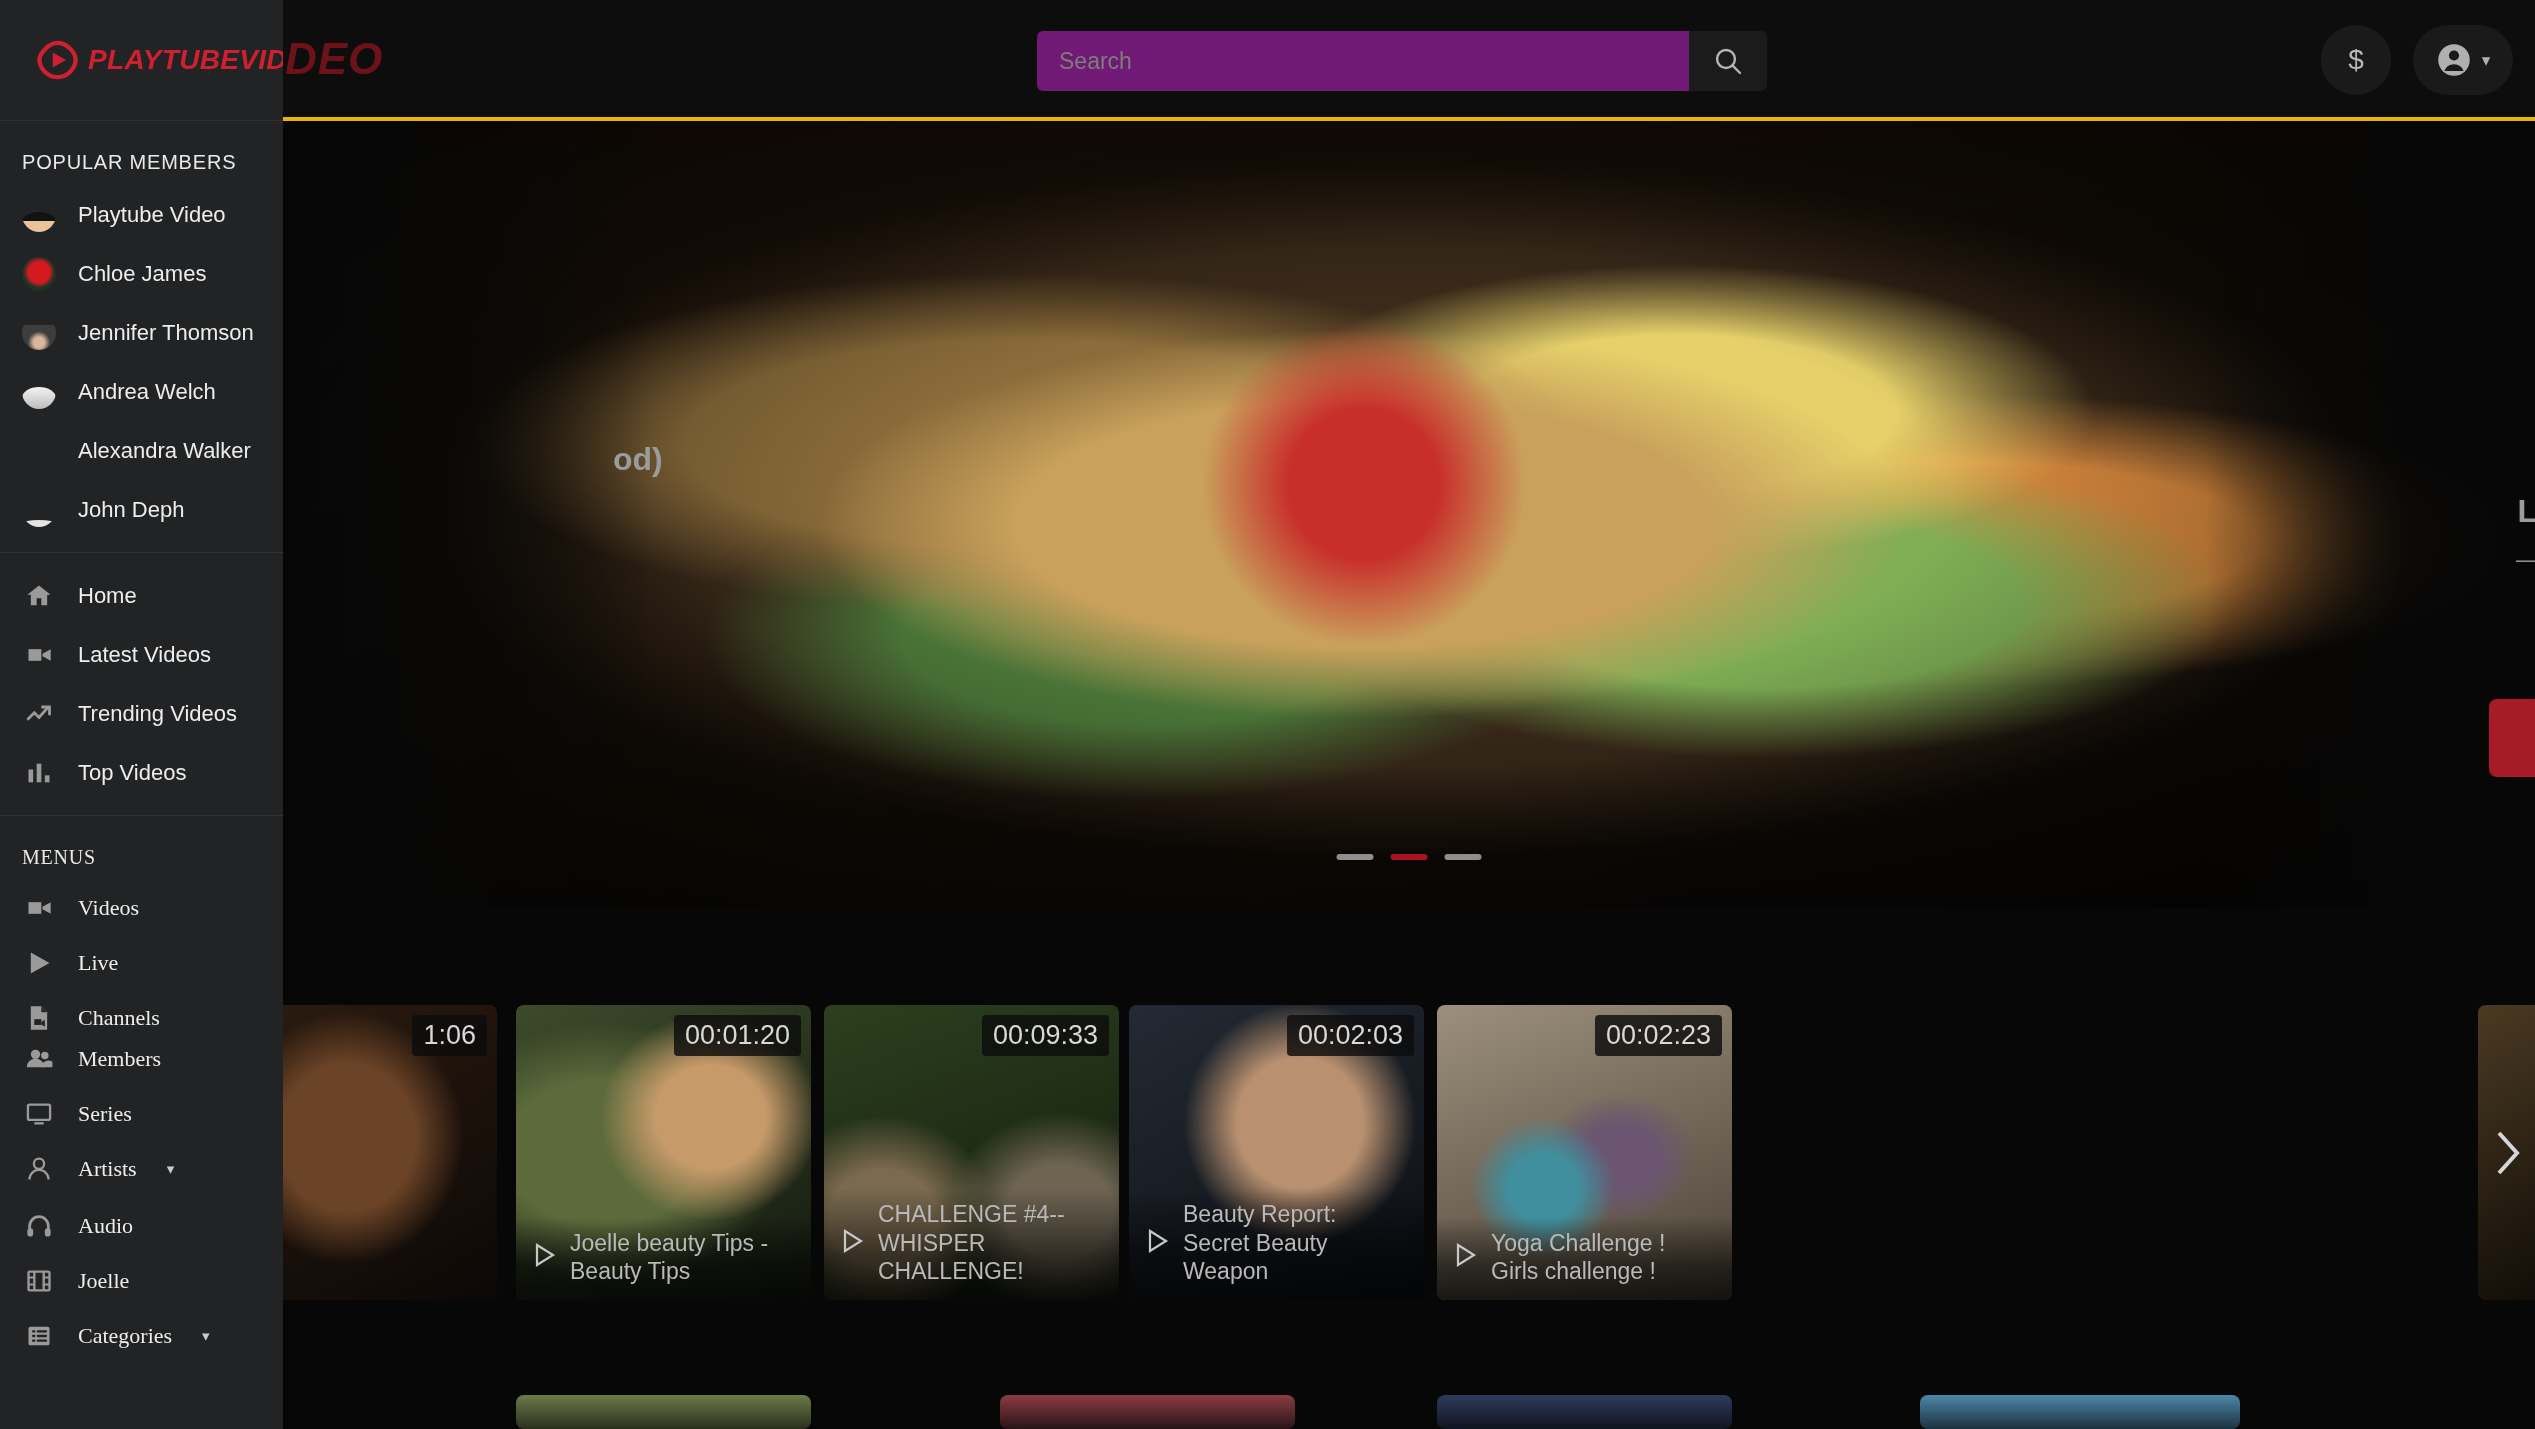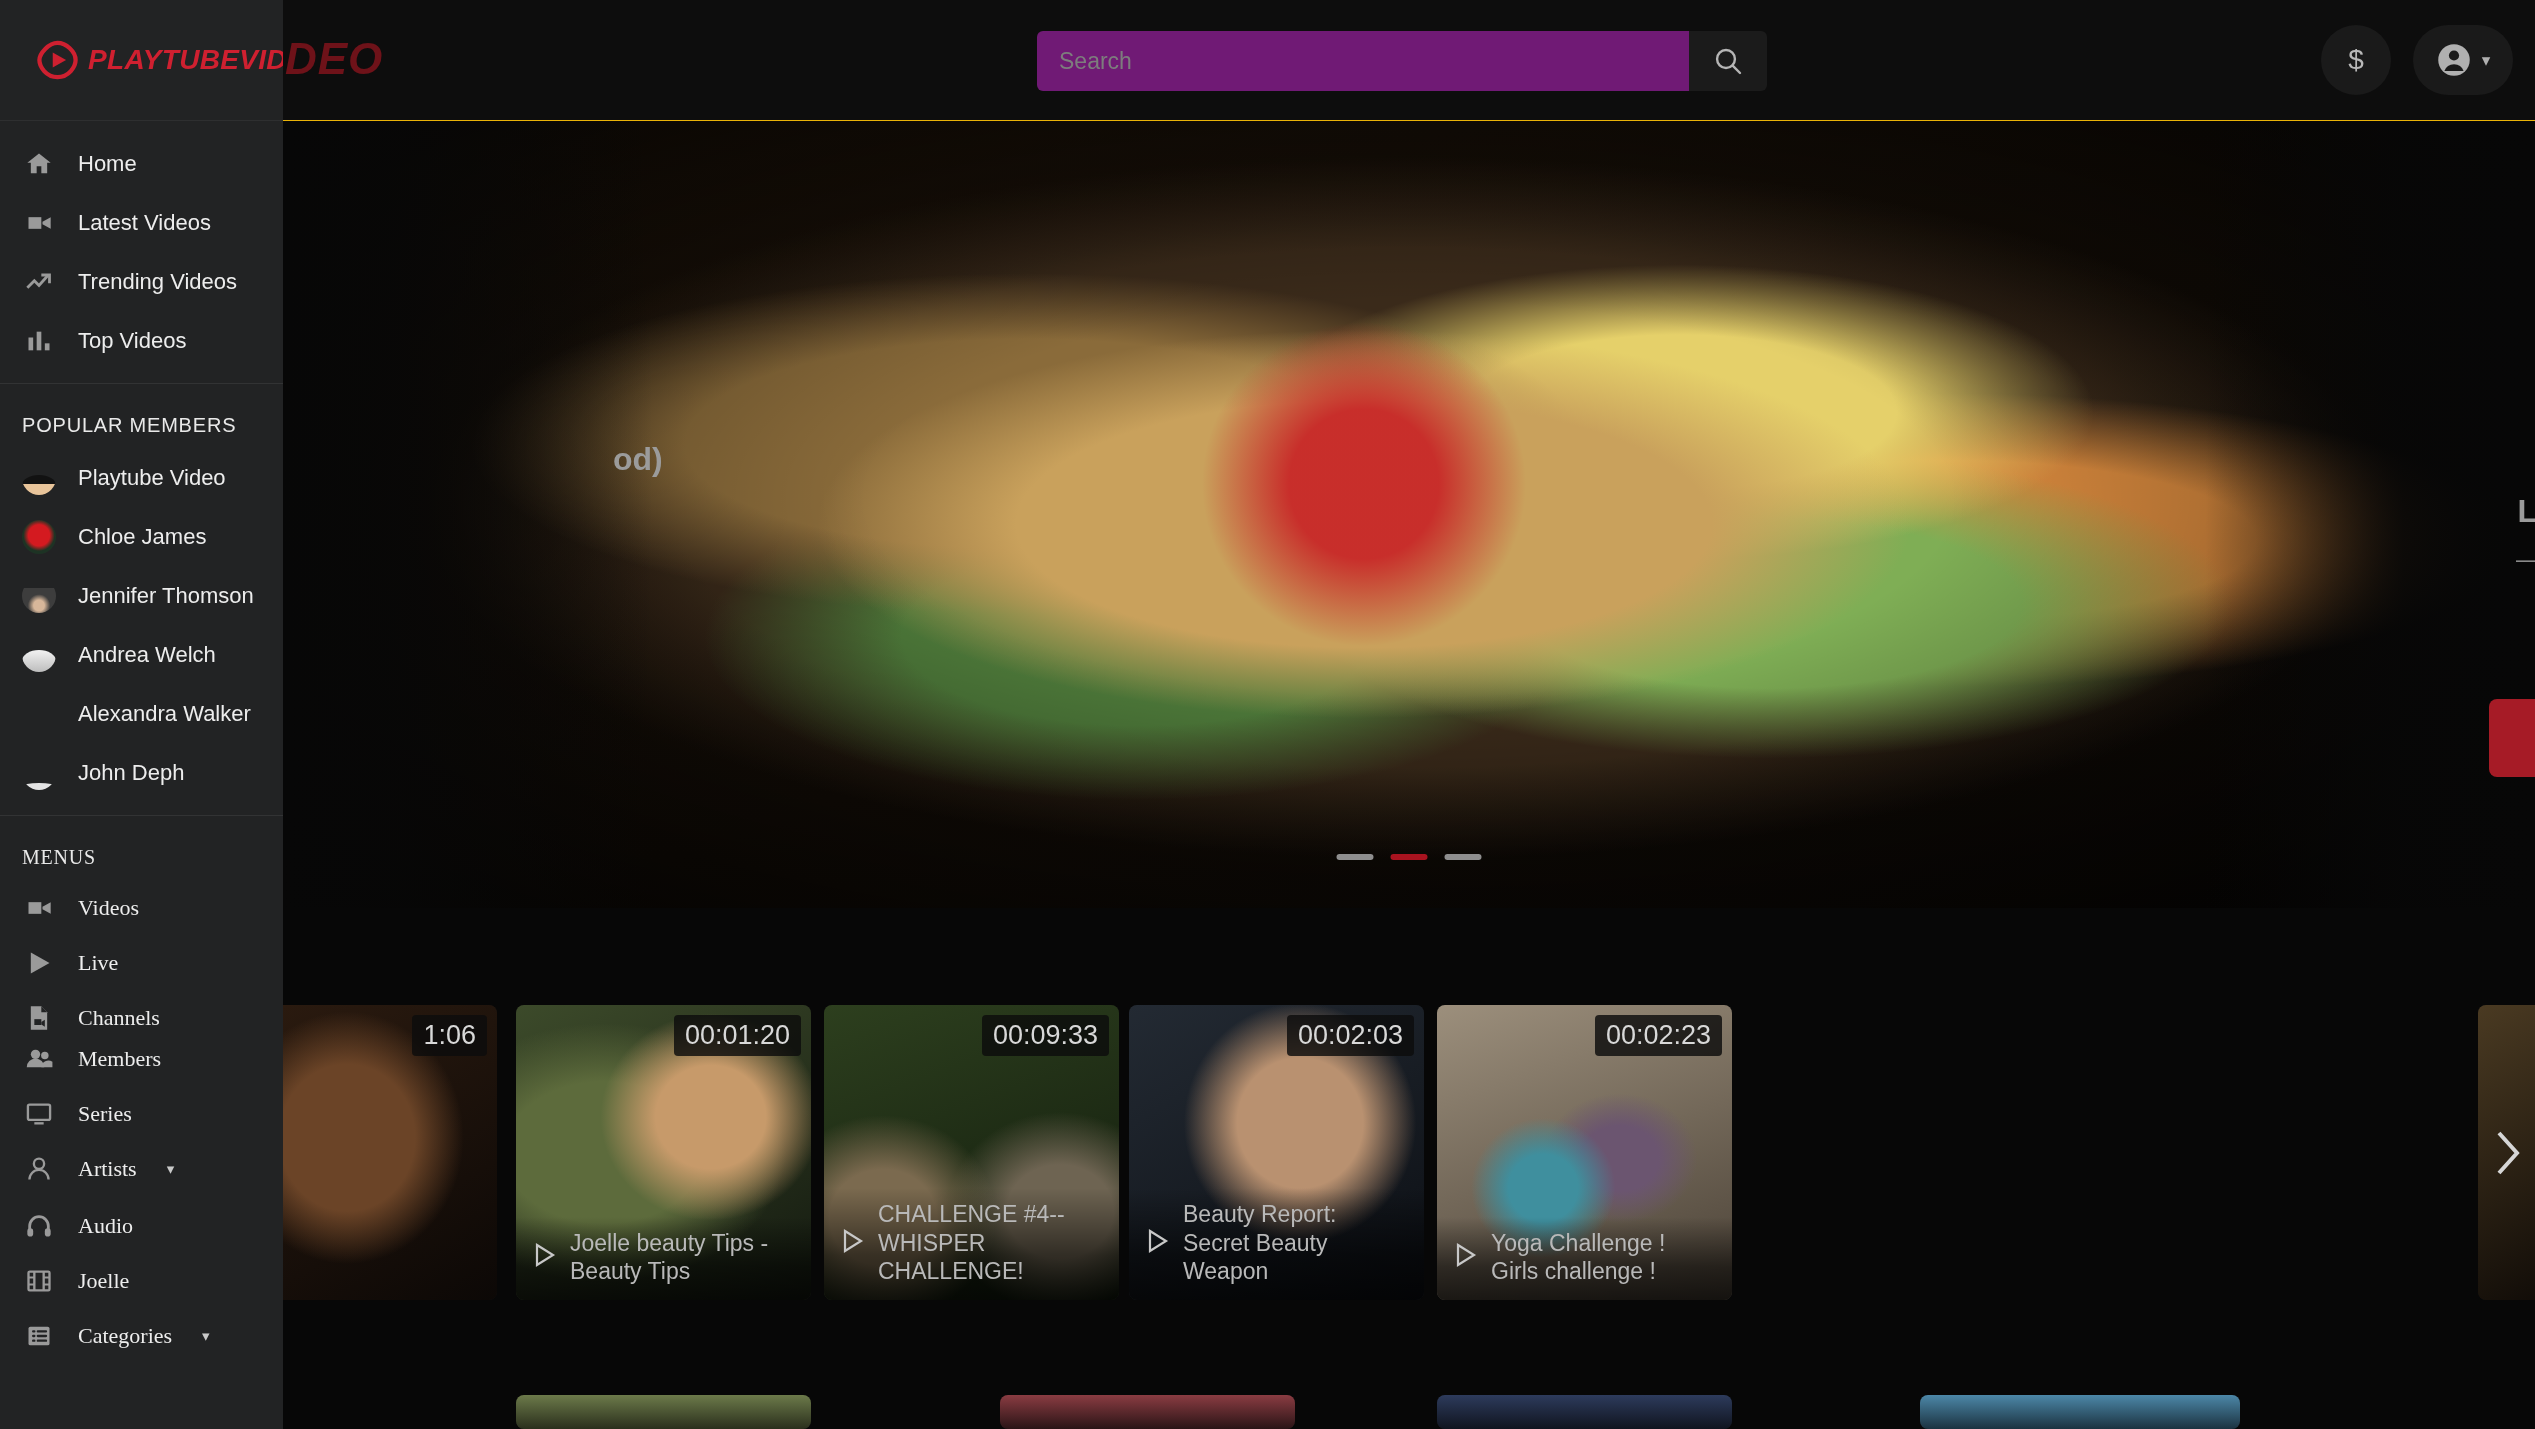--- a/index.html
+++ b/index.html
@@ -8,21 +8,21 @@
     background: #000; overflow: hidden;
     font-family: "Liberation Sans", sans-serif;
   }
   #root { position: relative; width: 2535px; height: 1429px; background:#070707; }
 
   
   .page { position:absolute; inset:0; }
 
   .topbar {
     position:absolute; left:0; top:0; width:2535px; height:121px;
-    background:#0d0d0d; border-bottom:1px solid #eab308;
+    background:#0d0d0d; border-bottom:4px solid #eab308;
     display:flex; align-items:center;
   }
   .bg-logo {
     position:absolute; left:285px; top:34px;
     font-size:44px; font-weight:bold; letter-spacing:1px;
     color:#6e1219; font-style:italic;
   }
   .search-wrap {
     position:absolute; left:1037px; top:31px;
     width:730px; height:60px; display:flex;
@@ -306,59 +306,20 @@
       </div>
       <div class="logo">
         <svg class="logo-mark" viewBox="0 0 44 42">
           <path d="M22 3c9 0 19 9 19 18 0 7-7 18-19 18S3 28 3 21 13 3 22 3z" fill="none" stroke="#cf2030" stroke-width="4.5"></path>
           <path d="M17 13 L31 21 L17 29 Z" fill="#cf2030"></path>
         </svg>
         <span class="logo-text">PLAYTUBEVIDEO</span>
       </div>
     </div>
 
-    <div class="sb-sec" style="padding-top:22px;">
-      <div class="sb-item">
-        <span class="sb-ico">
-          <svg width="28" height="28" viewBox="0 0 24 24">
-              <path d="M12 3 L22 11 h-3 v9 h-5 v-6 h-4 v6 H5 v-9 H2 Z" fill="#9a9a9a"></path>
-            </svg>
-        </span>
-        <span>Home</span>
-      </div>
-      <div class="sb-item" style="margin-top:18px;">
-        <span class="sb-ico">
-          <svg width="28" height="28" viewBox="0 0 24 24">
-              <path d="M3 7h11v10H3z" fill="#9a9a9a"></path>
-              <path d="M15 11 L22 7 v10 l-7-4z" fill="#9a9a9a"></path>
-            </svg>
-        </span>
-        <span>Latest Videos</span>
-      </div>
-      <div class="sb-item" style="margin-top:18px;">
-        <span class="sb-ico">
-          <svg width="28" height="28" viewBox="0 0 24 24">
-              <path d="M2 17 L8 11 L12 15 L20 6" fill="none" stroke="#9a9a9a" stroke-width="2.4"></path>
-              <path d="M14 6h7v7" fill="none" stroke="#9a9a9a" stroke-width="2.4"></path>
-            </svg>
-        </span>
-        <span>Trending Videos</span>
-      </div>
-      <div class="sb-item" style="margin-top:18px;">
-        <span class="sb-ico">
-          <svg width="28" height="28" viewBox="0 0 24 24">
-              <rect x="3" y="9" width="4" height="11" fill="#9a9a9a"></rect>
-              <rect x="10" y="4" width="4" height="16" fill="#9a9a9a"></rect>
-              <rect x="17" y="14" width="4" height="6" fill="#9a9a9a"></rect>
-            </svg>
-        </span>
-        <span>Top Videos</span>
-      </div>
-    </div>
-
     <div class="sb-sec">
       <div class="sb-label">POPULAR MEMBERS</div>
 
       <div class="sb-item" style="margin-top:6px;">
         <span class="av">
             <i style="height:20px;background:#121212;border-radius:50% 50% 0 0;"></i>
             <i style="height:11px;background:#e8c49a;"></i>
           </span>
         <span>Playtube Video</span>
       </div>
@@ -385,20 +346,59 @@
         <span>Alexandra Walker</span>
       </div>
       <div class="sb-item" style="margin-top:18px;">
         <span class="av">
             <i style="height:7px;background:#e4e4e4;border-radius:50% 50% 0 0;"></i>
           </span>
         <span>John Deph</span>
       </div>
     </div>
 
+    <div class="sb-sec" style="padding-top:22px;">
+      <div class="sb-item">
+        <span class="sb-ico">
+          <svg width="28" height="28" viewBox="0 0 24 24">
+              <path d="M12 3 L22 11 h-3 v9 h-5 v-6 h-4 v6 H5 v-9 H2 Z" fill="#9a9a9a"></path>
+            </svg>
+        </span>
+        <span>Home</span>
+      </div>
+      <div class="sb-item" style="margin-top:18px;">
+        <span class="sb-ico">
+          <svg width="28" height="28" viewBox="0 0 24 24">
+              <path d="M3 7h11v10H3z" fill="#9a9a9a"></path>
+              <path d="M15 11 L22 7 v10 l-7-4z" fill="#9a9a9a"></path>
+            </svg>
+        </span>
+        <span>Latest Videos</span>
+      </div>
+      <div class="sb-item" style="margin-top:18px;">
+        <span class="sb-ico">
+          <svg width="28" height="28" viewBox="0 0 24 24">
+              <path d="M2 17 L8 11 L12 15 L20 6" fill="none" stroke="#9a9a9a" stroke-width="2.4"></path>
+              <path d="M14 6h7v7" fill="none" stroke="#9a9a9a" stroke-width="2.4"></path>
+            </svg>
+        </span>
+        <span>Trending Videos</span>
+      </div>
+      <div class="sb-item" style="margin-top:18px;">
+        <span class="sb-ico">
+          <svg width="28" height="28" viewBox="0 0 24 24">
+              <rect x="3" y="9" width="4" height="11" fill="#9a9a9a"></rect>
+              <rect x="10" y="4" width="4" height="16" fill="#9a9a9a"></rect>
+              <rect x="17" y="14" width="4" height="6" fill="#9a9a9a"></rect>
+            </svg>
+        </span>
+        <span>Top Videos</span>
+      </div>
+    </div>
+
     <div class="sb-sec last">
       <div class="sb-label">MENUS</div>
 
       <div class="sb-item" style="margin-top:4px;">
         <span class="sb-ico">
           <svg width="28" height="28" viewBox="0 0 24 24">
               <path d="M3 7h11v10H3z" fill="#9a9a9a"></path>
               <path d="M15 11 L22 7 v10 l-7-4z" fill="#9a9a9a"></path>
             </svg>
         </span>

